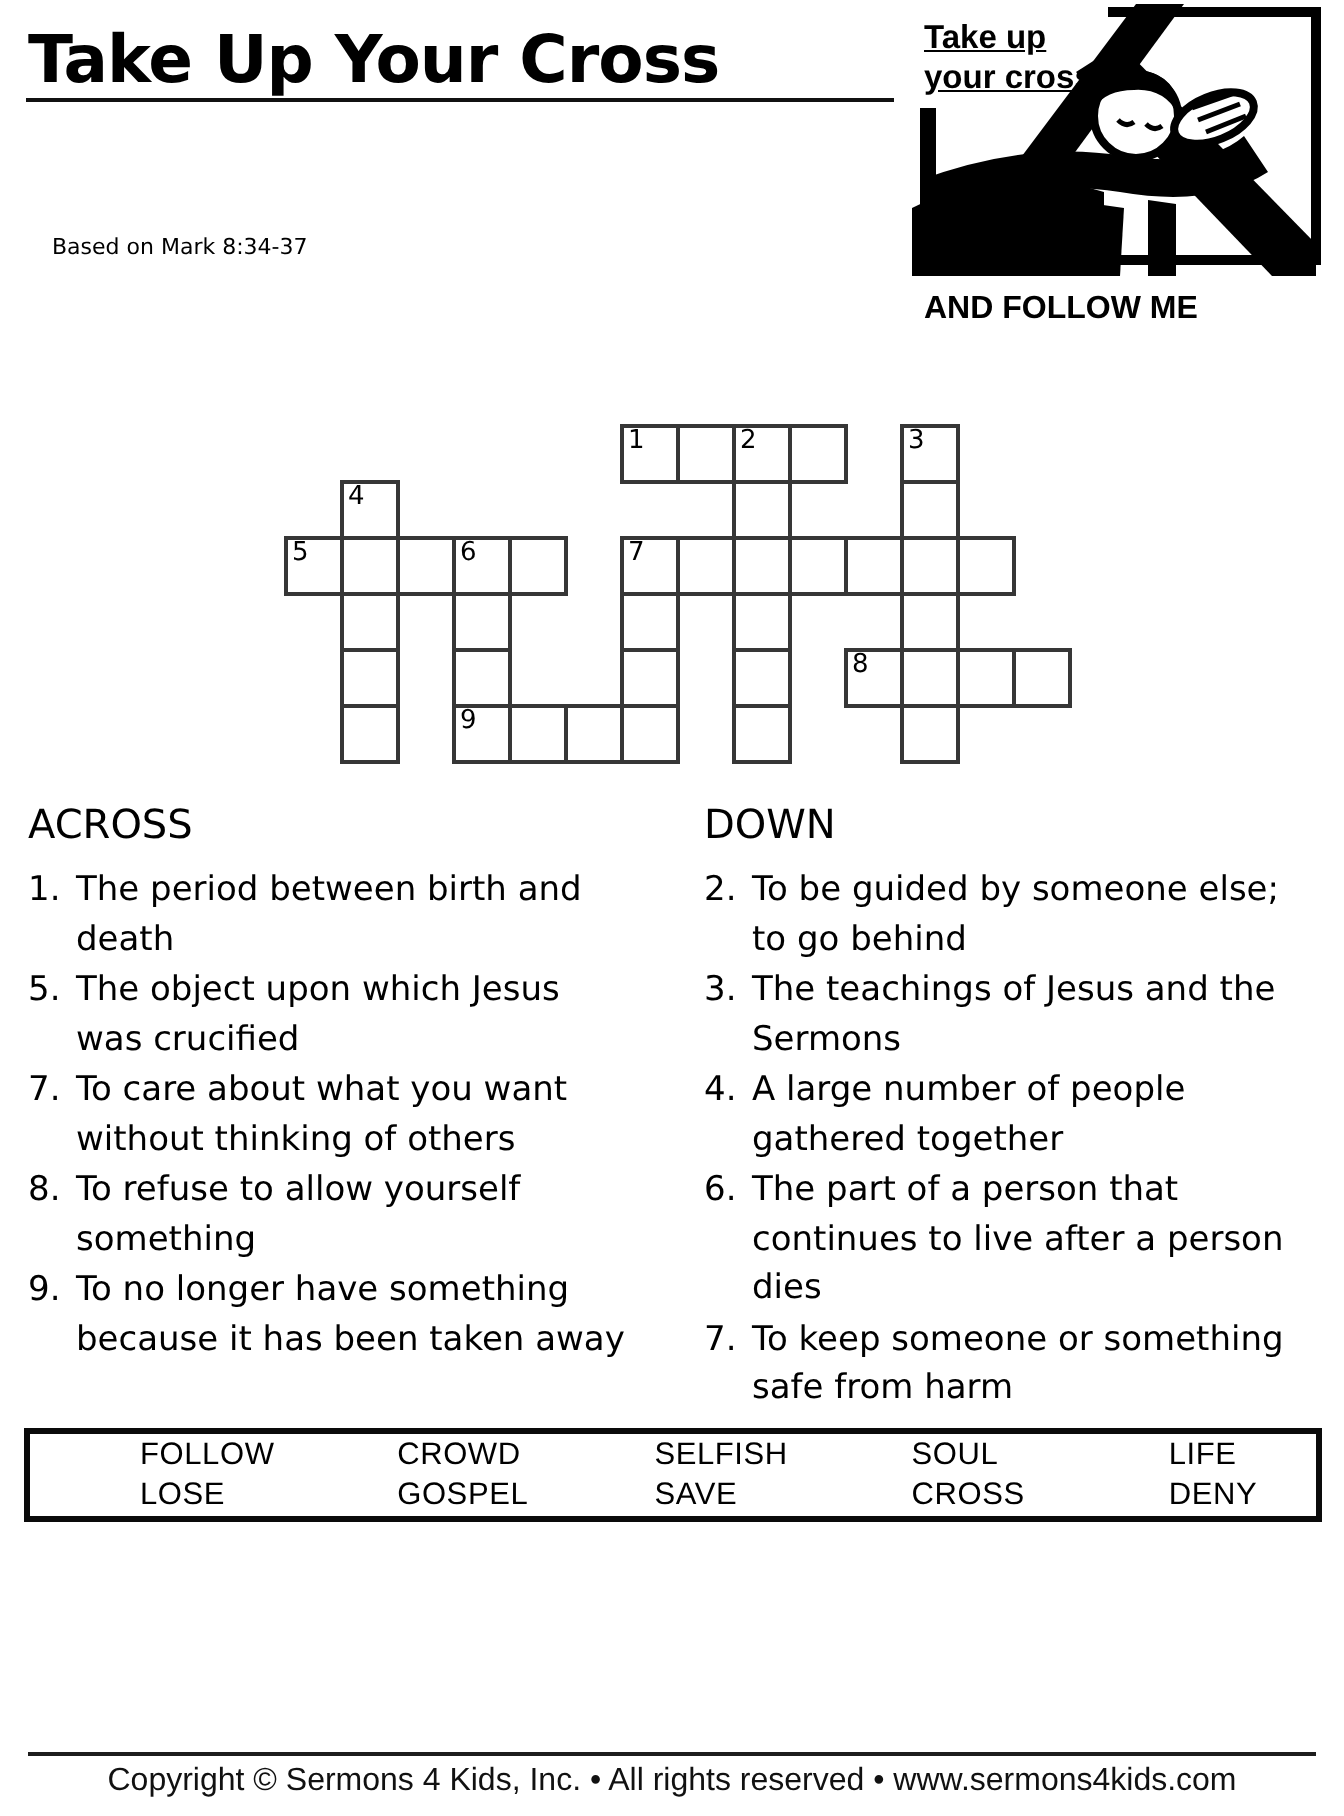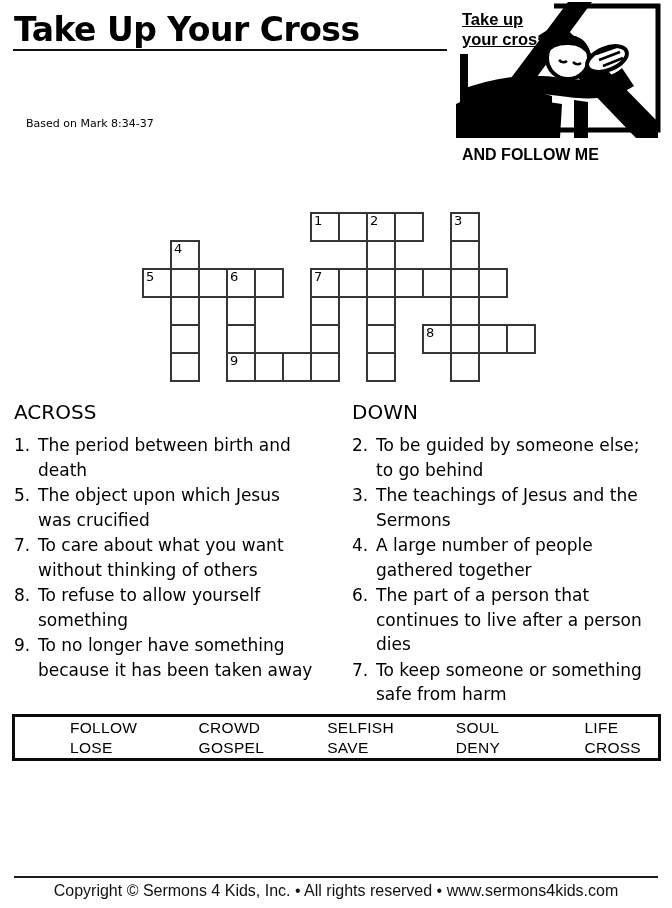--- a/index.html
+++ b/index.html
@@ -213,19 +213,19 @@
 
   <div id="wordbank">
       <span class="wb-word">FOLLOW</span>
       <span class="wb-word">CROWD</span>
       <span class="wb-word">SELFISH</span>
       <span class="wb-word">SOUL</span>
       <span class="wb-word">LIFE</span>
       <span class="wb-word">LOSE</span>
       <span class="wb-word">GOSPEL</span>
       <span class="wb-word">SAVE</span>
+      <span class="wb-word">CROSS</span>
       <span class="wb-word">DENY</span>
-      <span class="wb-word">CROSS</span>
     </div>
 
   <div class="footer-rule"></div>
   <div class="footer-text">Copyright © Sermons 4 Kids, Inc. • All rights reserved • www.sermons4kids.com</div>
 </div>
 
 </body></html>

